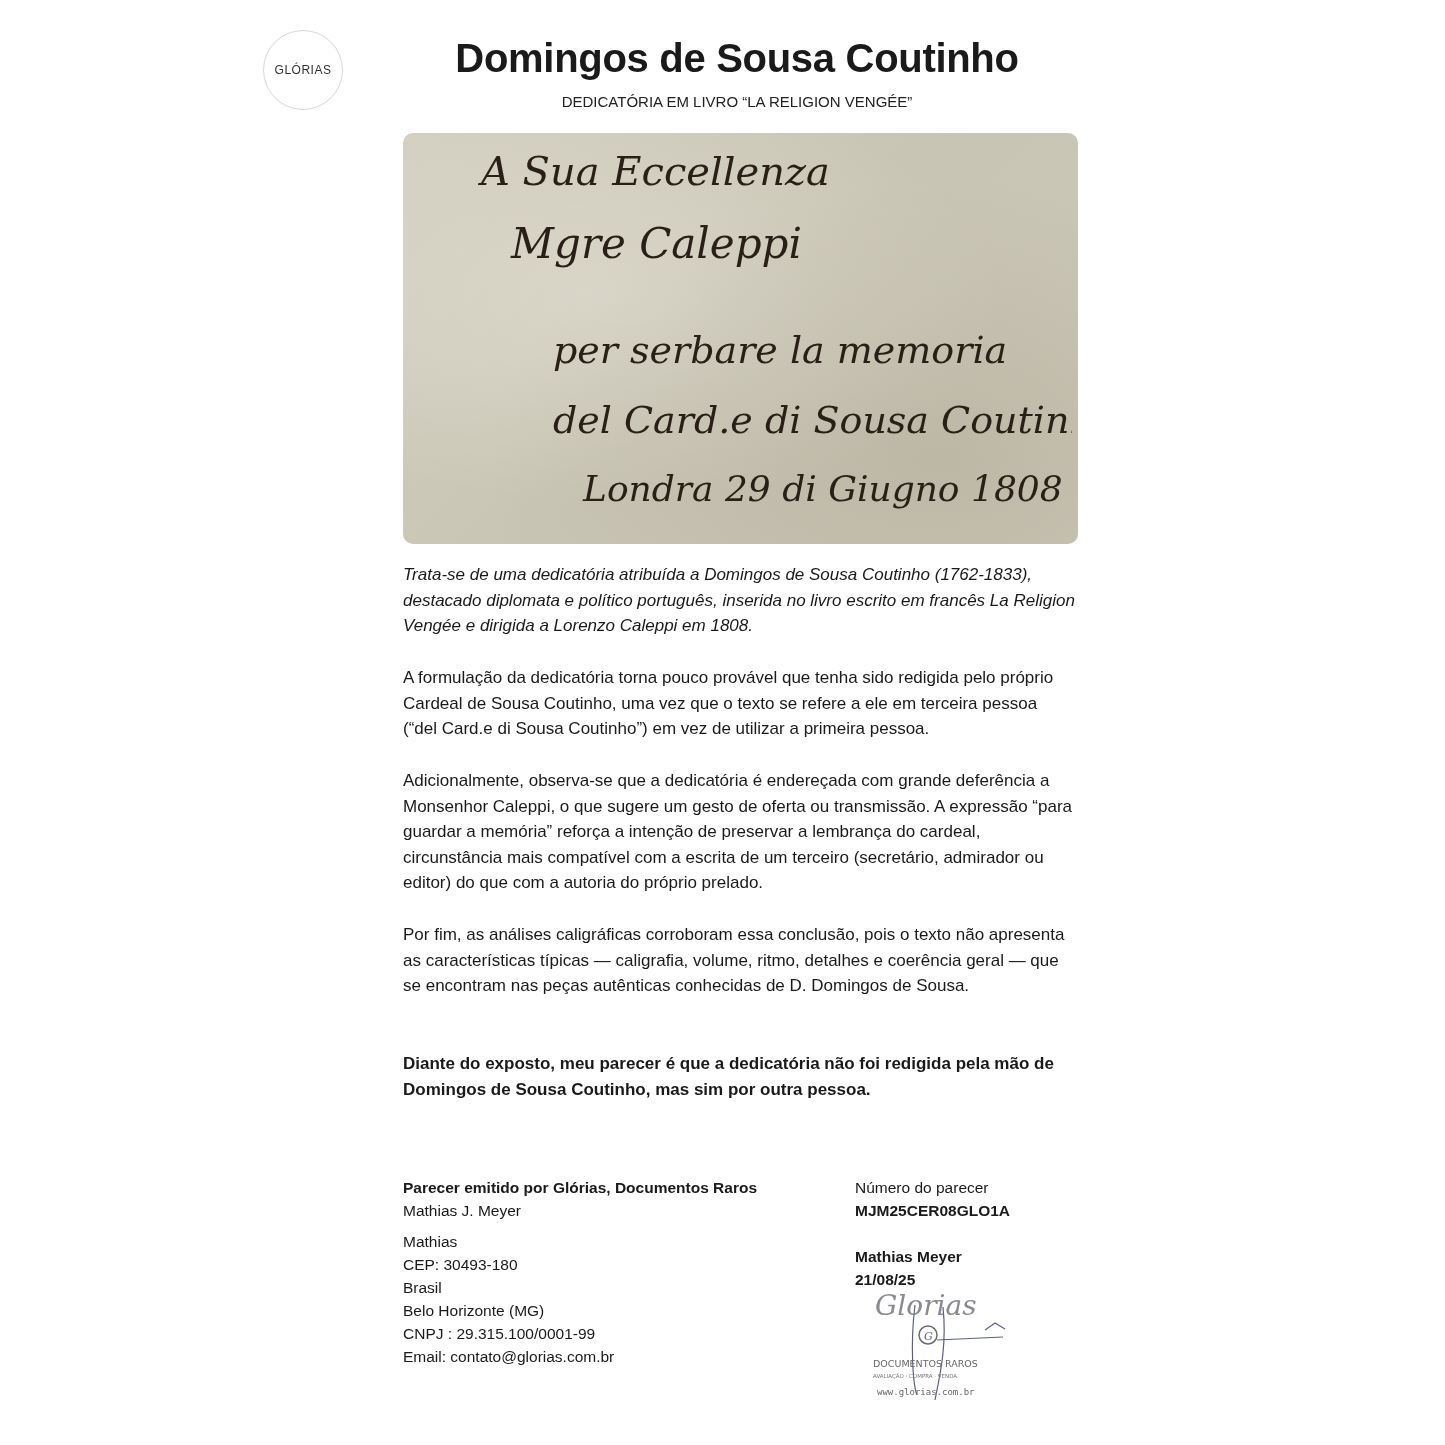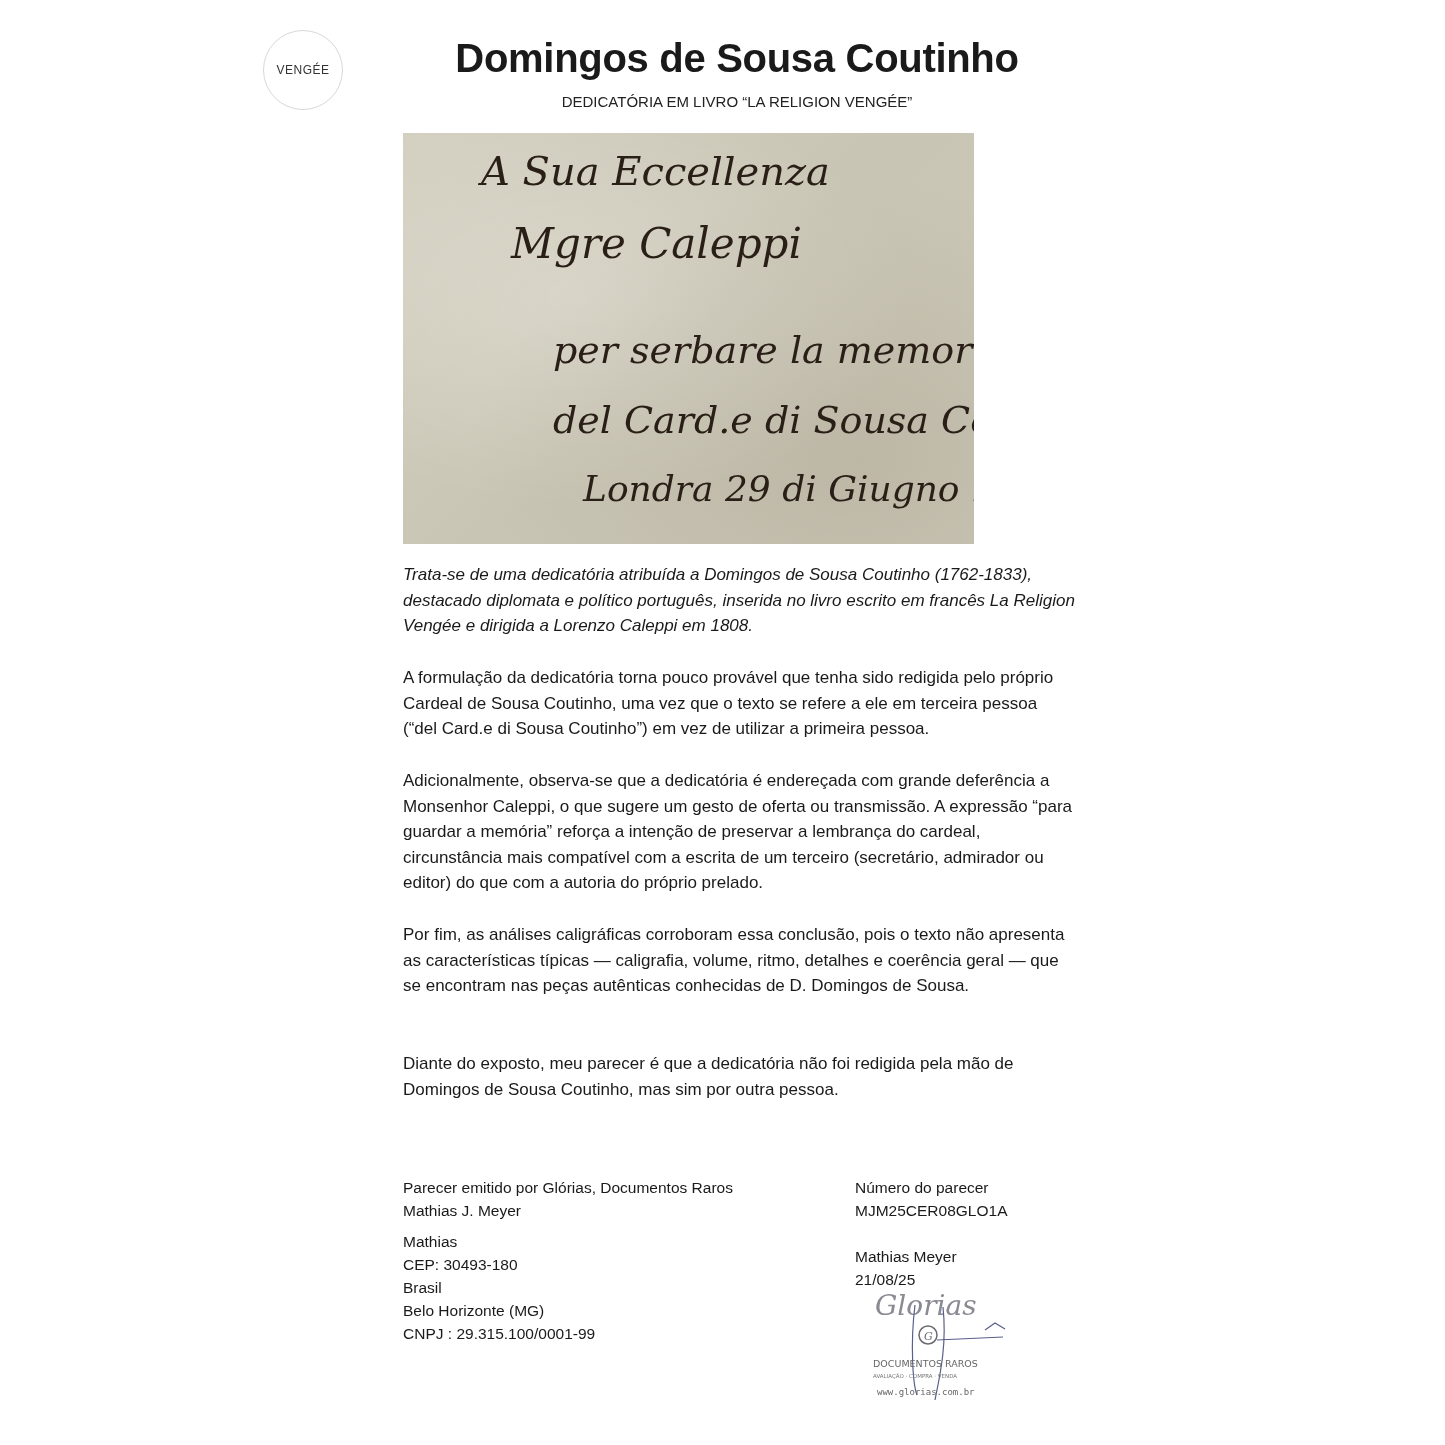--- a/index.html
+++ b/index.html
@@ -15,59 +15,60 @@
     }
     .title {
       position: absolute; left: 0; width: 1474px; top: 36px; text-align: center;
       font-size: 40px; font-weight: bold; color: #1a1a1a; letter-spacing: -0.3px;
     }
     .subtitle {
       position: absolute; left: 0; width: 1474px; top: 93px; text-align: center;
       font-size: 15px; color: #222;
     }
     .photo {
-      position: absolute; left: 403px; top: 133px; width: 571px; height: 411px;
+      position: absolute; left: 403px; top: 133px; width: 675px; height: 411px;
       background: #cfcbbb;
       background-image:
         radial-gradient(ellipse at 30% 40%, rgba(255,255,250,0.25), rgba(0,0,0,0) 60%),
         radial-gradient(ellipse at 80% 80%, rgba(120,110,90,0.18), rgba(0,0,0,0) 60%),
         linear-gradient(135deg, #d3cfc0 0%, #c9c5b4 50%, #cdc9b8 100%);
       overflow: hidden;
+      border-radius: 10px;
     }
     .photo svg { position: absolute; left: 0; top: 0; }
     .hand {
       font-family: "DejaVu Serif", "Liberation Serif", serif; font-style: italic;
       fill: #2a1f17;
     }
     .text-block {
       position: absolute; left: 403px; width: 672px;
       font-size: 17px; line-height: 25.6px; color: #1a1a1a;
     }
     .text-block p { margin: 0; }
     .italic { font-style: italic; }
-    .bold { font-weight: normal; }
+    .bold { font-weight: bold; }
     .footer-left {
       position: absolute; left: 403px; top: 1176px; width: 420px;
       font-size: 15.5px; line-height: 23px; color: #1a1a1a;
     }
     .footer-left .gap { height: 8px; }
     .footer-right {
       position: absolute; left: 855px; top: 1176px; width: 200px;
       font-size: 15.5px; line-height: 23px; color: #1a1a1a;
     }
     .u { }
     .stamp {
       position: absolute; left: 855px; top: 1285px; width: 160px; height: 120px;
     }
   </style>
 </head>
 <body>
 
 <div class="logo">
-  <span>VENGÉE</span>
+  <span>GLÓRIAS</span>
 </div>
 
 <div class="title">Domingos de Sousa Coutinho</div>
 <div class="subtitle">DEDICATÓRIA EM LIVRO “LA RELIGION VENGÉE”</div>
 
 <div class="photo">
   <svg width="669" height="411" viewBox="0 0 669 411">
     <text class="hand" x="78" y="52" font-size="40">A Sua Eccellenza</text>
     <text class="hand" x="108" y="125" font-size="42">Mgre Caleppi</text>
     <text class="hand" x="150" y="230" font-size="38">per serbare la memoria</text>
@@ -98,20 +99,21 @@
 
 <div class="footer-left">
   <div class="bold">Parecer emitido por Glórias, Documentos Raros</div>
   <div>Mathias J. Meyer</div>
   <div class="gap"></div>
   <div>Mathias</div>
   <div>CEP: 30493-180</div>
   <div>Brasil</div>
   <div>Belo Horizonte (MG)</div>
   <div>CNPJ : 29.315.100/0001-99</div>
+  <div>Email: contato@glorias.com.br</div>
 </div>
 
 <div class="footer-right">
   <div class="u">Número do parecer</div>
   <div class="bold">MJM25CER08GLO1A</div>
   <div style="height:23px;"></div>
   <div class="bold">Mathias Meyer</div>
   <div class="bold">21/08/25</div>
 </div>
 

